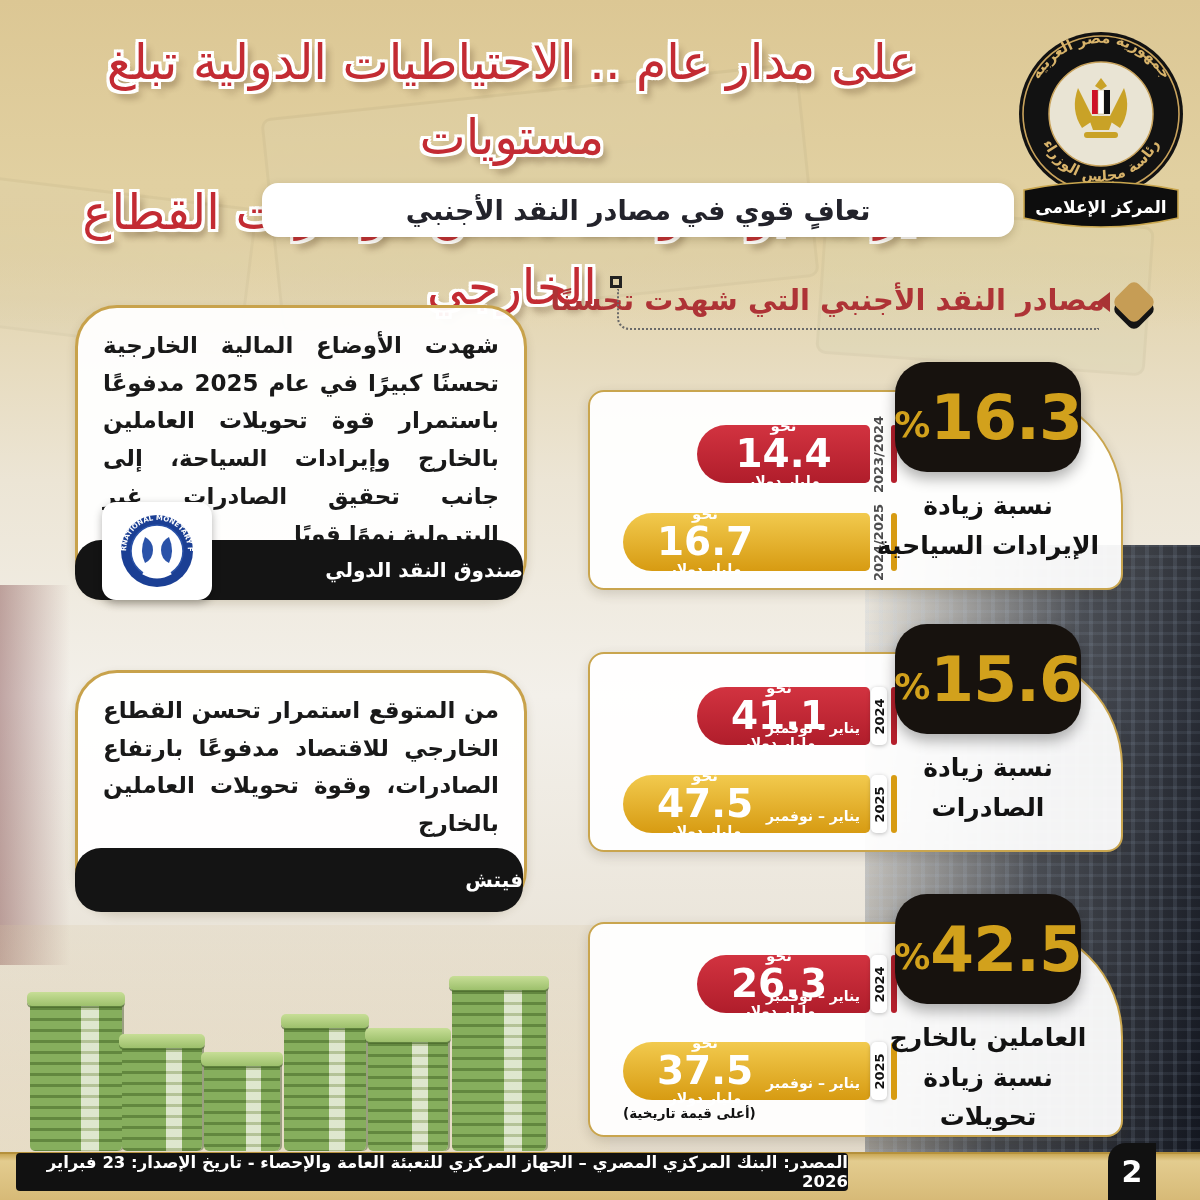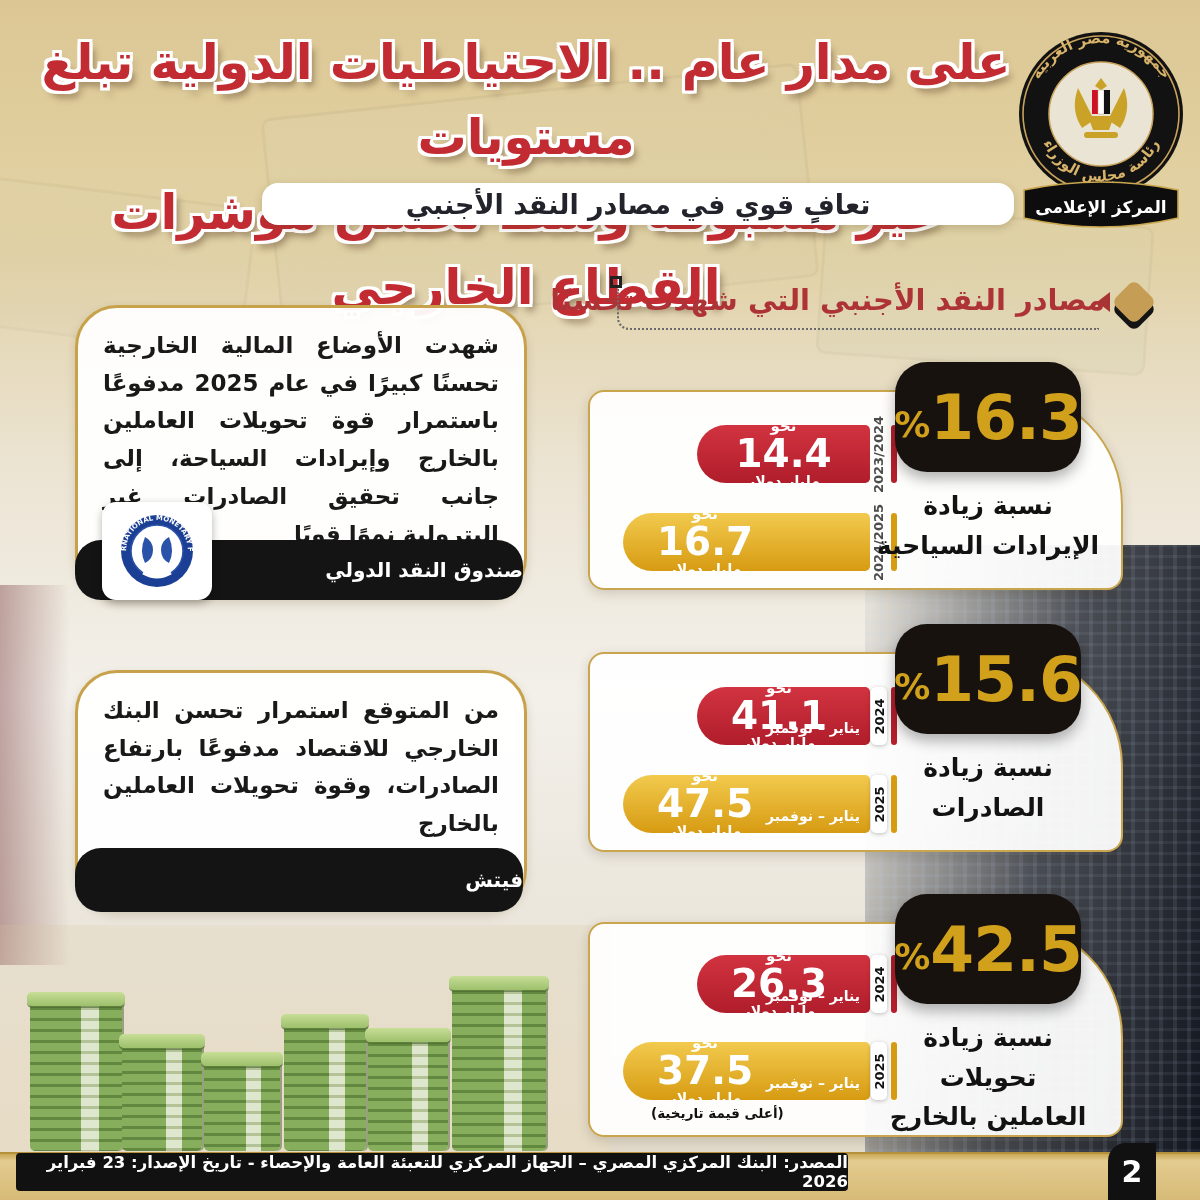--- a/index.html
+++ b/index.html
@@ -11,23 +11,23 @@
   .ghost-bill{position:absolute;border:3px solid rgba(130,118,80,.55);border-radius:10px;background:linear-gradient(180deg,#ded8bc,#cfc8a8);}
   .gb1{left:270px;top:90px;width:540px;height:215px;opacity:.14;transform:rotate(-6deg);}
   .gb2{left:820px;top:215px;width:330px;height:150px;opacity:.13;transform:rotate(4deg);background:linear-gradient(180deg,#d6dcc0,#c2cba6);}
   .gb3{left:-50px;top:190px;width:300px;height:150px;opacity:.12;transform:rotate(7deg);}
   .city{position:absolute;right:0;top:545px;width:335px;height:607px;background:linear-gradient(100deg,rgba(18,24,36,0) 0%,rgba(18,24,36,.75) 52%,rgba(12,16,26,.97) 100%);}
   .city::after{content:"";position:absolute;inset:0;background:repeating-linear-gradient(90deg,rgba(190,210,235,.10) 0 4px,transparent 4px 14px),repeating-linear-gradient(0deg,rgba(190,210,235,.08) 0 3px,transparent 3px 11px);}
   .maroon-edge{position:absolute;left:0;top:585px;width:70px;height:380px;background:linear-gradient(90deg,rgba(95,22,28,.35),rgba(95,22,28,0));}
   .haze{position:absolute;left:0;top:925px;width:610px;height:228px;background:linear-gradient(180deg,rgba(214,196,158,.20),rgba(236,222,190,.40));}
 
   
-  .title{position:absolute;left:31px;top:26px;width:990px;text-align:center;direction:rtl;color:#c32b33;font-weight:bold;font-size:49px;line-height:1.53;
+  .title{position:absolute;left:17px;top:26px;width:990px;text-align:center;direction:rtl;color:#c32b33;font-weight:normal;font-size:49px;line-height:1.53;
     text-shadow:-3px -3px 0 #fff,3px -3px 0 #fff,-3px 3px 0 #fff,3px 3px 0 #fff,0 -3px 0 #fff,0 3px 0 #fff,-3px 0 0 #fff,3px 0 0 #fff,5px 7px 7px rgba(70,45,20,.45);}
-  .subtitle{position:absolute;left:262px;top:183px;width:752px;height:42px;background:#fff;border-radius:16px;display:flex;align-items:center;justify-content:center;direction:rtl;color:#23232b;font-weight:bold;font-size:27px;box-shadow:0 3px 8px rgba(90,70,30,.25);}
+  .subtitle{position:absolute;left:262px;top:183px;width:752px;height:54px;background:#fff;border-radius:16px;display:flex;align-items:center;justify-content:center;direction:rtl;color:#23232b;font-weight:bold;font-size:27px;box-shadow:0 3px 8px rgba(90,70,30,.25);}
   .gov-logo{position:absolute;left:1012px;top:22px;width:178px;height:208px;}
 
   
   .sec-heading{position:absolute;right:95px;top:283px;direction:rtl;color:#ae3336;font-weight:bold;font-size:29px;}
   .sec-diamond{position:absolute;left:1118px;top:286px;width:32px;height:32px;background:#c69d55;border-radius:7px;transform:rotate(45deg);box-shadow:5px 5px 0 #141414;}
   .sec-chevron{position:absolute;left:1097px;top:292px;width:0;height:0;border-top:10px solid transparent;border-bottom:10px solid transparent;border-right:13px solid #a83434;}
   .connector{position:absolute;left:617px;top:289px;width:482px;height:41px;border-left:2px dotted #6a6a6a;border-bottom:2px dotted #6a6a6a;border-bottom-left-radius:12px;}
   .connector-square{position:absolute;left:610px;top:276px;width:12px;height:12px;border:3px solid #222;background:transparent;}
 
   
@@ -64,21 +64,21 @@
   .period{position:absolute;right:10px;bottom:9px;direction:rtl;color:#fff;font-weight:bold;font-size:14px;margin-top:19px;}
   .yearlab{position:absolute;left:283px;width:16px;height:58px;display:flex;align-items:center;justify-content:center;}
   .yearlab.yr-red{top:35px;} .yearlab.yr-gold{top:123px;}
   .pn3 .yearlab.yr-red{top:33px;} .pn3 .yearlab.yr-gold{top:120px;}
   .yearlab span{transform:rotate(-90deg);white-space:nowrap;font-size:13px;font-weight:bold;color:#4c4c4c;}
   .yearlab.boxed{background:#fff;border-radius:5px;box-shadow:0 1px 4px rgba(0,0,0,.25);}
   .yearlab.boxed span{color:#111;}
   .tick{position:absolute;left:303px;width:6px;height:58px;border-radius:3px;}
   .tick.t-red{top:35px;background:#b51f2c;} .tick.t-gold{top:123px;background:#d79b12;}
   .pn3 .tick.t-red{top:33px;} .pn3 .tick.t-gold{top:120px;}
-  .pnote{position:absolute;left:35px;top:183px;direction:rtl;color:#111;font-weight:bold;font-size:13.5px;margin-left:28px;}
+  .pnote{position:absolute;left:35px;top:183px;direction:rtl;color:#111;font-weight:bold;font-size:13.5px;}
 
   
   .stacks{position:absolute;left:20px;top:975px;width:545px;height:178px;}
   .stack{position:absolute;bottom:2px;border-radius:5px;background:repeating-linear-gradient(180deg,#86ae5d 0 8px,#62873f 8px 11px);box-shadow:2px 0 0 rgba(60,85,40,.45);}
   .stack::before{content:"";position:absolute;top:0;bottom:0;left:55%;width:20%;background:repeating-linear-gradient(180deg,#eef1e2 0 8px,#c2cda6 8px 11px);opacity:.85;}
   .stack::after{content:"";position:absolute;left:-3px;right:-3px;top:-7px;height:14px;background:linear-gradient(180deg,#c7de96,#9dc06c);border-radius:5px;box-shadow:0 2px 0 rgba(70,100,40,.6);}
   .st1{left:10px;width:92px;height:152px;} .st2{left:102px;width:80px;height:110px;}
   .st3{left:184px;width:76px;height:92px;} .st4{left:264px;width:82px;height:130px;}
   .st5{left:348px;width:80px;height:116px;} .st6{left:432px;width:94px;height:168px;}
 
@@ -174,21 +174,21 @@
         <path d="M36,30 q-6,14 0,26 q8,-4 8,-13 q0,-9 -8,-13 Z" fill="#2a52a8"></path>
         <path d="M60,30 q6,14 0,26 q-8,-4 -8,-13 q0,-9 8,-13 Z" fill="#2a52a8"></path>
         <circle cx="48" cy="44" r="26" fill="none" stroke="#2a52a8" stroke-width="1.5"></circle>
         <path d="M34,66 q14,8 28,0" stroke="#ffffff" stroke-width="3" fill="none"></path>
       </svg>
     </div>
   </div>
 
   <div class="quote q2">
     <div class="qcard"></div>
-    <div class="qtext">من المتوقع استمرار تحسن البنك الخارجي للاقتصاد مدفوعًا بارتفاع الصادرات، وقوة تحويلات العاملين بالخارج</div>
+    <div class="qtext">من المتوقع استمرار تحسن القطاع الخارجي للاقتصاد مدفوعًا بارتفاع الصادرات، وقوة تحويلات العاملين بالخارج</div>
     <div class="qbar">
       <span>فيتش</span>
     </div>
   </div>
 
   <div class="panel pn1">
     <div class="pcard"></div>
     <div class="bar red">
       <span class="valblock">
         <span class="v-approx">نحو</span>
@@ -282,22 +282,22 @@
     <div class="yearlab yr-gold boxed">
         <span>2025</span>
       </div>
     <div class="tick t-gold"></div>
     <div class="pnote">(أعلى قيمة تاريخية)</div>
     <div class="pctbox">
       <span class="pct-sym">%</span>
         <span class="pct-num">42.5</span>
     </div>
     <div class="plabel">
+      <div>العاملين بالخارج</div>
       <div>نسبة زيادة تحويلات</div>
-      <div>العاملين بالخارج</div>
     </div>
   </div>
 
   <div class="footer-band"></div>
   <div class="source-pill">
     <span>المصدر: البنك المركزي المصري – الجهاز المركزي للتعبئة العامة والإحصاء - تاريخ الإصدار: 23 فبراير 2026</span>
   </div>
   <div class="pagebox">
     <span>2</span>
   </div>

